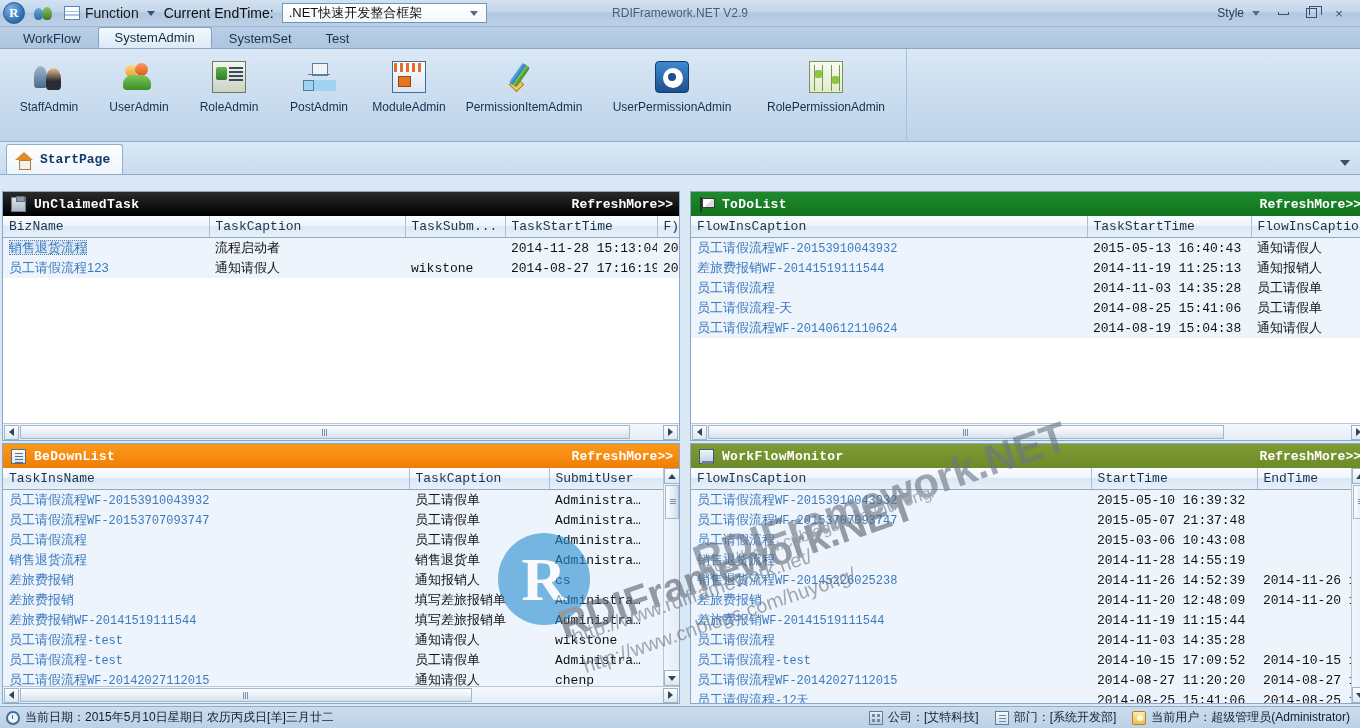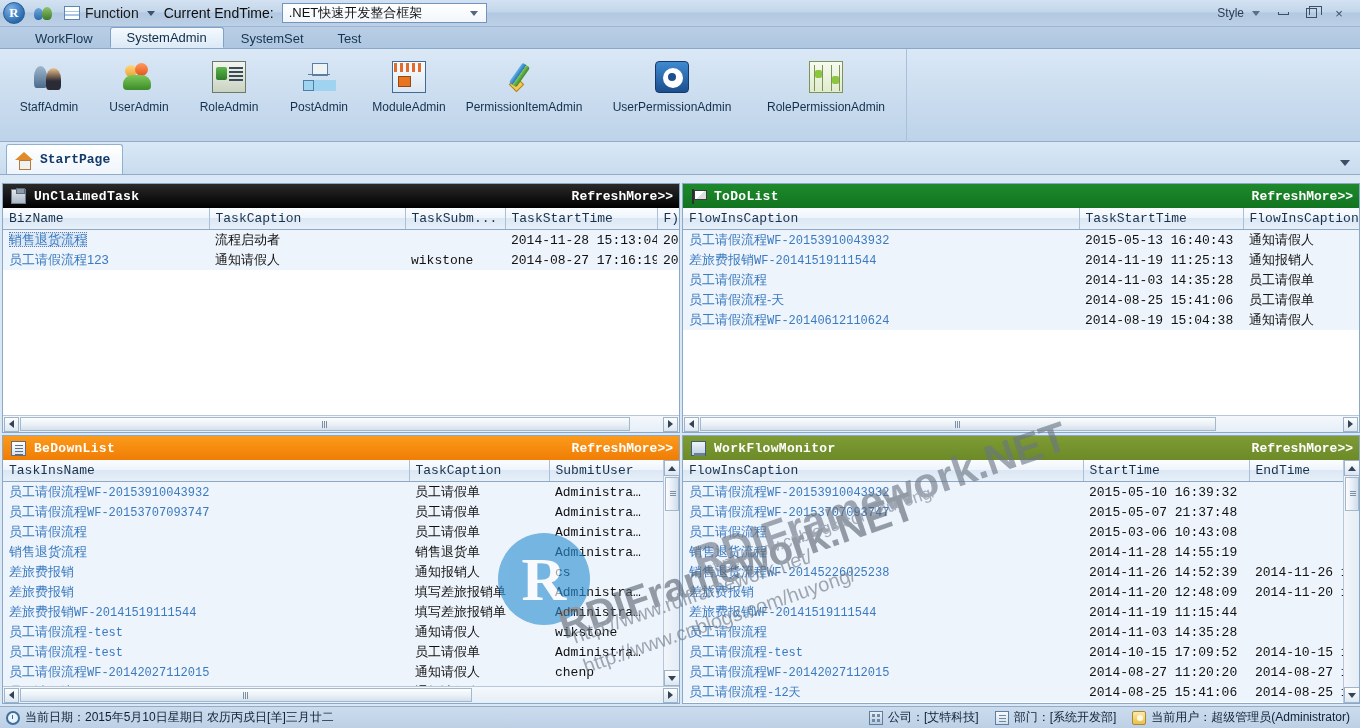--- a/index.html
+++ b/index.html
@@ -80,21 +80,21 @@
     color:#3a4c62; font-size: 13px;
   }
   .winbtn .minb { width: 11px; height: 3px; border: 1px solid #3f5168; border-top:none; }
   .winbtn .maxb { width: 11px; height: 10px; border: 1px solid #3f5168; position: relative; }
   .winbtn .maxb:after{content:"";position:absolute;left:2px;top:-3px;width:11px;height:8px;border:1px solid #3f5168;border-bottom:none;}
 
   
   .ribbon-tabs {
     height: 22px; flex: 0 0 22px;
     display: flex; align-items: flex-end;
-    padding-left: 18px;
+    padding-left: 6px;
     background: linear-gradient(180deg,#b9cee6,#aec6e0);
     border-bottom: 1px solid #8aa8c9;
   }
   .rtab {
     height: 21px; padding: 0 16px;
     display: flex; align-items: center;
     font-size: 13px; color: #16334f;
     border: 1px solid transparent;
     border-bottom: none;
   }
@@ -179,25 +179,25 @@
   }
   .doctab-right-caret {
     position: absolute; right: 10px; bottom: 8px;
     width:0;height:0;border-left:5px solid transparent;border-right:5px solid transparent;border-top:6px solid #3d4f66;
   }
 
   
   .workspace {
     flex: 1 1 auto; position: relative;
     background: #dae7f5;
-    padding: 8px 2px 2px 2px;
+    padding: 16px 2px 2px 2px;
     display: grid;
     grid-template-columns: 678px 678px;
     grid-template-rows: 250px 1fr;
-    gap: 2px 2px;
+    gap: 2px 10px;
     overflow: hidden;
   }
   .panel {
     background: #fff; border: 1px solid #8aa9c9;
     display: flex; flex-direction: column; overflow: hidden;
     position: relative;
   }
   .panel-head {
     height: 24px; flex: 0 0 24px;
     display: flex; align-items: center;
@@ -371,20 +371,21 @@
     <div class="tb-logo">R</div>
     <div class="tb-people"></div>
     <div class="tb-funcicon"></div>
     <span class="tb-function">Function</span>
     <span class="caret-sm"></span>
     <span class="tb-cursys">Current EndTime:</span>
     <div class="tb-combo">
       <span>.NET快速开发整合框架</span>
       <span class="caret-sm"></span>
     </div>
+    <div class="tb-title">RDIFramework.NET V2.9</div>
     <div class="tb-right">
       <span class="tb-style">Style</span>
       <span class="tb-ddarrow"></span>
       <span class="winbtn">
           <span class="minb"></span>
         </span>
       <span class="winbtn">
           <span class="maxb"></span>
         </span>
       <span class="winbtn">×</span>

